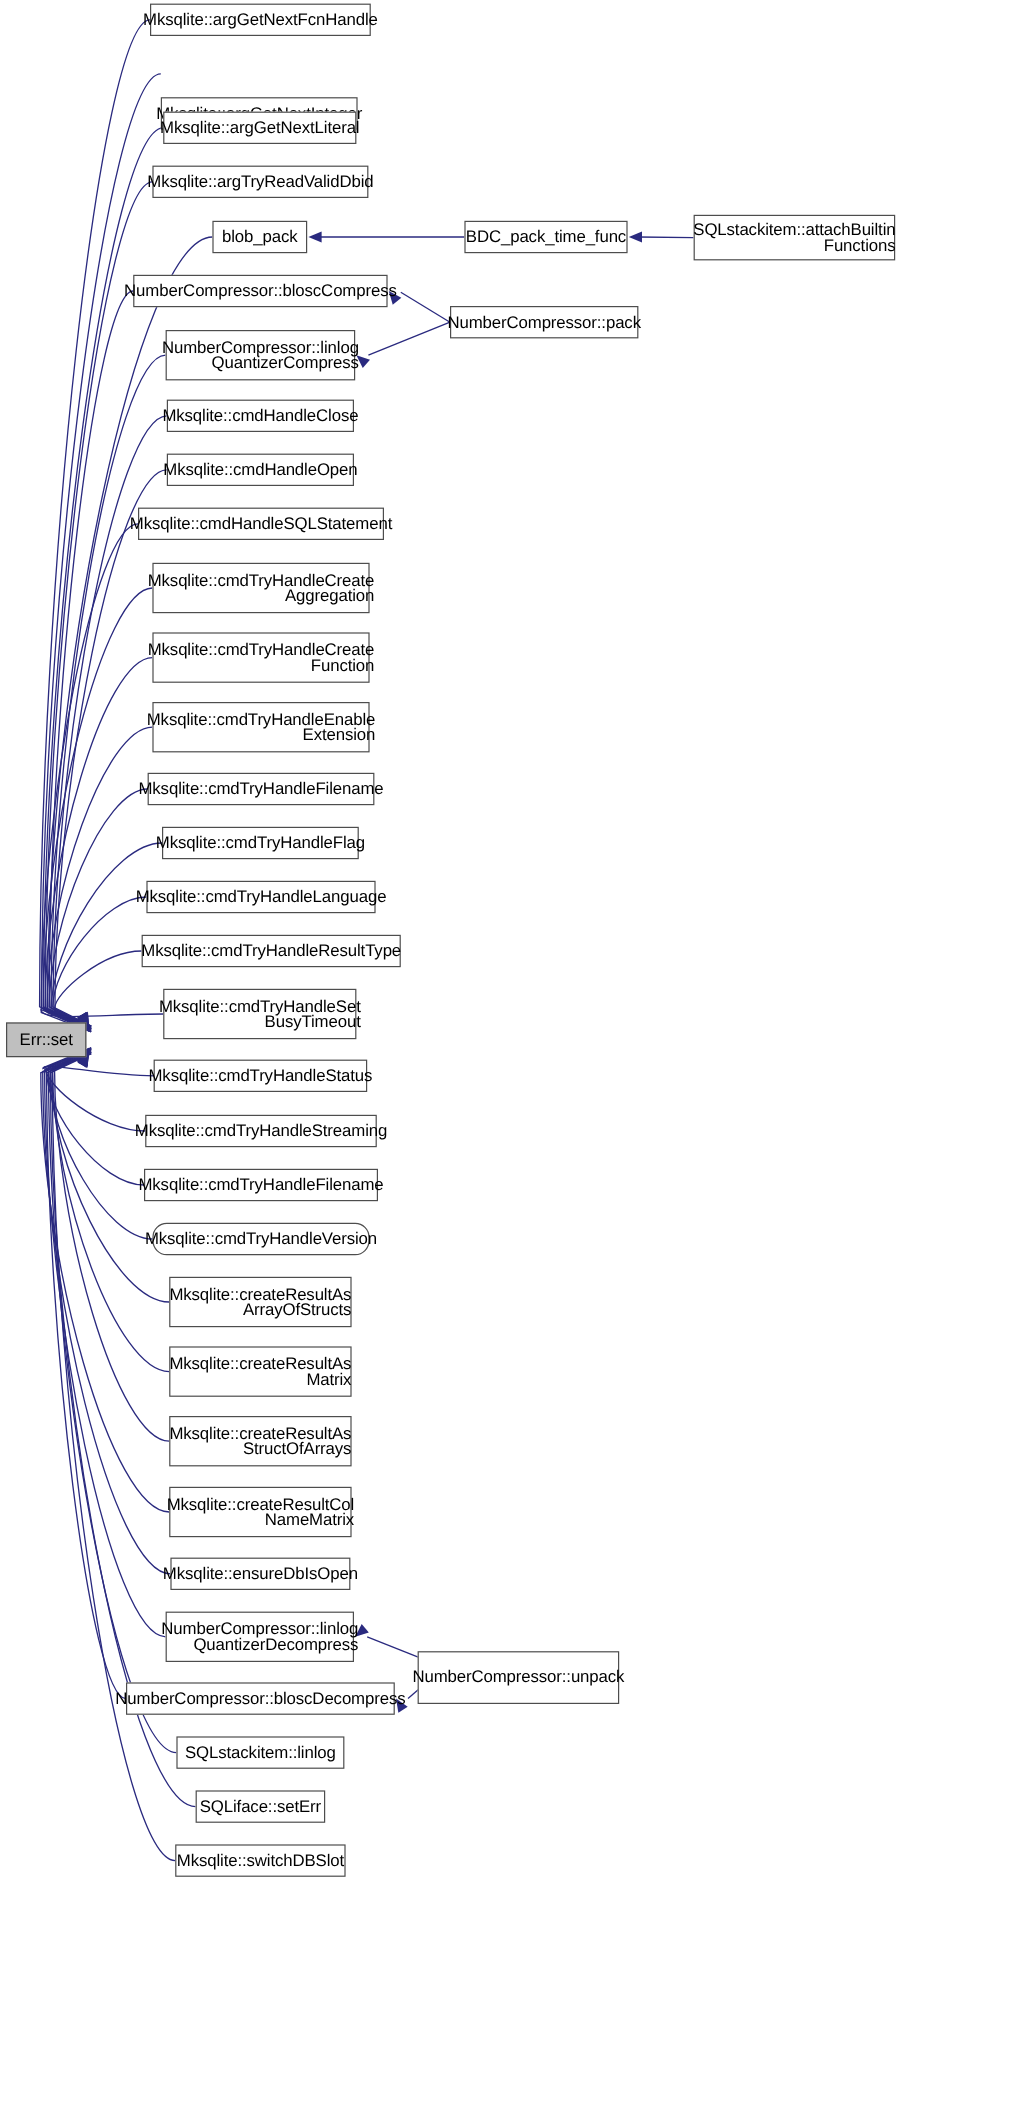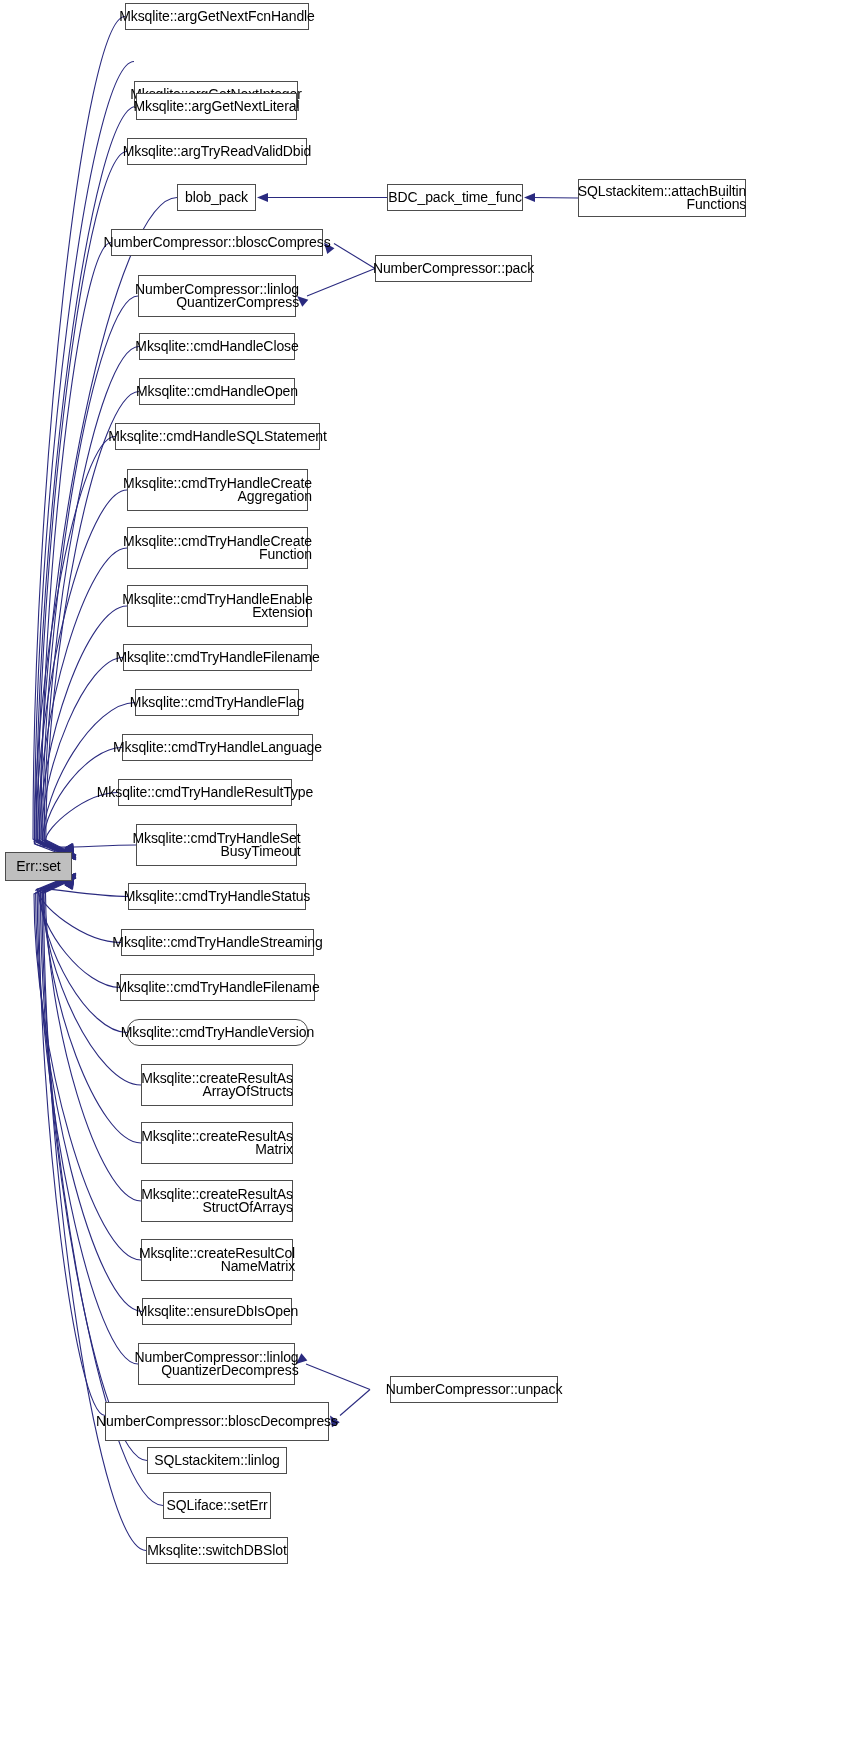--- a/index.html
+++ b/index.html
@@ -140,40 +140,40 @@
     <div class="node" style="left: 115px; top: 423px; width: 205px; height: 27px;">Mksqlite::cmdHandleSQLStatement</div>
     <div class="node" style="left: 127px; top: 469px; width: 181px; height: 42px;">Mksqlite::cmdTryHandleCreate
 Aggregation</div>
     <div class="node" style="left: 127px; top: 527px; width: 181px; height: 42px;">Mksqlite::cmdTryHandleCreate
 Function</div>
     <div class="node" style="left: 127px; top: 585px; width: 181px; height: 42px;">Mksqlite::cmdTryHandleEnable
 Extension</div>
     <div class="node" style="left: 123px; top: 644px; width: 189px; height: 27px;">Mksqlite::cmdTryHandleFilename</div>
     <div class="node" style="left: 135px; top: 689px; width: 164px; height: 27px;">Mksqlite::cmdTryHandleFlag</div>
     <div class="node" style="left: 122px; top: 734px; width: 191px; height: 27px;">Mksqlite::cmdTryHandleLanguage</div>
-    <div class="node" style="left: 118px; top: 779px; width: 174px; height: 27px;">Mksqlite::cmdTryHandleResultType</div>
+    <div class="node" style="left: 118px; top: 779px; width: 216px; height: 27px;">Mksqlite::cmdTryHandleResultType</div>
     <div class="node" style="left: 136px; top: 824px; width: 161px; height: 42px;">Mksqlite::cmdTryHandleSet
 BusyTimeout</div>
     <div class="node" style="left: 128px; top: 883px; width: 178px; height: 27px;">Mksqlite::cmdTryHandleStatus</div>
     <div class="node" style="left: 121px; top: 929px; width: 193px; height: 27px;">Mksqlite::cmdTryHandleStreaming</div>
     <div class="node" style="left: 120px; top: 974px; width: 195px; height: 27px;">Mksqlite::cmdTryHandleFilename</div>
     <div class="node" style="left: 127px; top: 1019px; width: 181px; height: 27px; border-radius: 12px;">Mksqlite::cmdTryHandleVersion</div>
     <div class="node" style="left: 141px; top: 1064px; width: 152px; height: 42px;">Mksqlite::createResultAs
 ArrayOfStructs</div>
     <div class="node" style="left: 141px; top: 1122px; width: 152px; height: 42px;">Mksqlite::createResultAs
 Matrix</div>
     <div class="node" style="left: 141px; top: 1180px; width: 152px; height: 42px;">Mksqlite::createResultAs
 StructOfArrays</div>
     <div class="node" style="left: 141px; top: 1239px; width: 152px; height: 42px;">Mksqlite::createResultCol
 NameMatrix</div>
     <div class="node" style="left: 142px; top: 1298px; width: 150px; height: 27px;">Mksqlite::ensureDbIsOpen</div>
     <div class="node" style="left: 138px; top: 1343px; width: 157px; height: 42px;">NumberCompressor::linlog
 QuantizerDecompress</div>
-    <div class="node" style="left: 105px; top: 1402px; width: 224px; height: 39px;">NumberCompressor::bloscDecompress</div>
+    <div class="node" style="left: 105px; top: 1402px; width: 224px; height: 27px;">NumberCompressor::bloscDecompress</div>
     <div class="node" style="left: 147px; top: 1447px; width: 140px; height: 27px;">SQLstackitem::linlog</div>
     <div class="node" style="left: 163px; top: 1492px; width: 108px; height: 27px;">SQLiface::setErr</div>
     <div class="node" style="left: 146px; top: 1537px; width: 142px; height: 27px;">Mksqlite::switchDBSlot</div>
     <div class="node" style="left: 387px; top: 184px; width: 136px; height: 27px;">BDC_pack_time_func</div>
     <div class="node" style="left: 375px; top: 255px; width: 157px; height: 27px;">NumberCompressor::pack</div>
-    <div class="node" style="left: 390px; top: 1376px; width: 168px; height: 27px;">NumberCompressor::unpack</div>
+    <div class="node" style="left: 348px; top: 1376px; width: 168px; height: 44px;">NumberCompressor::unpack</div>
     <div class="node" style="left: 578px; top: 179px; width: 168px; height: 38px;">SQLstackitem::attachBuiltin
 Functions</div>
   </div>
 
 </body></html>

